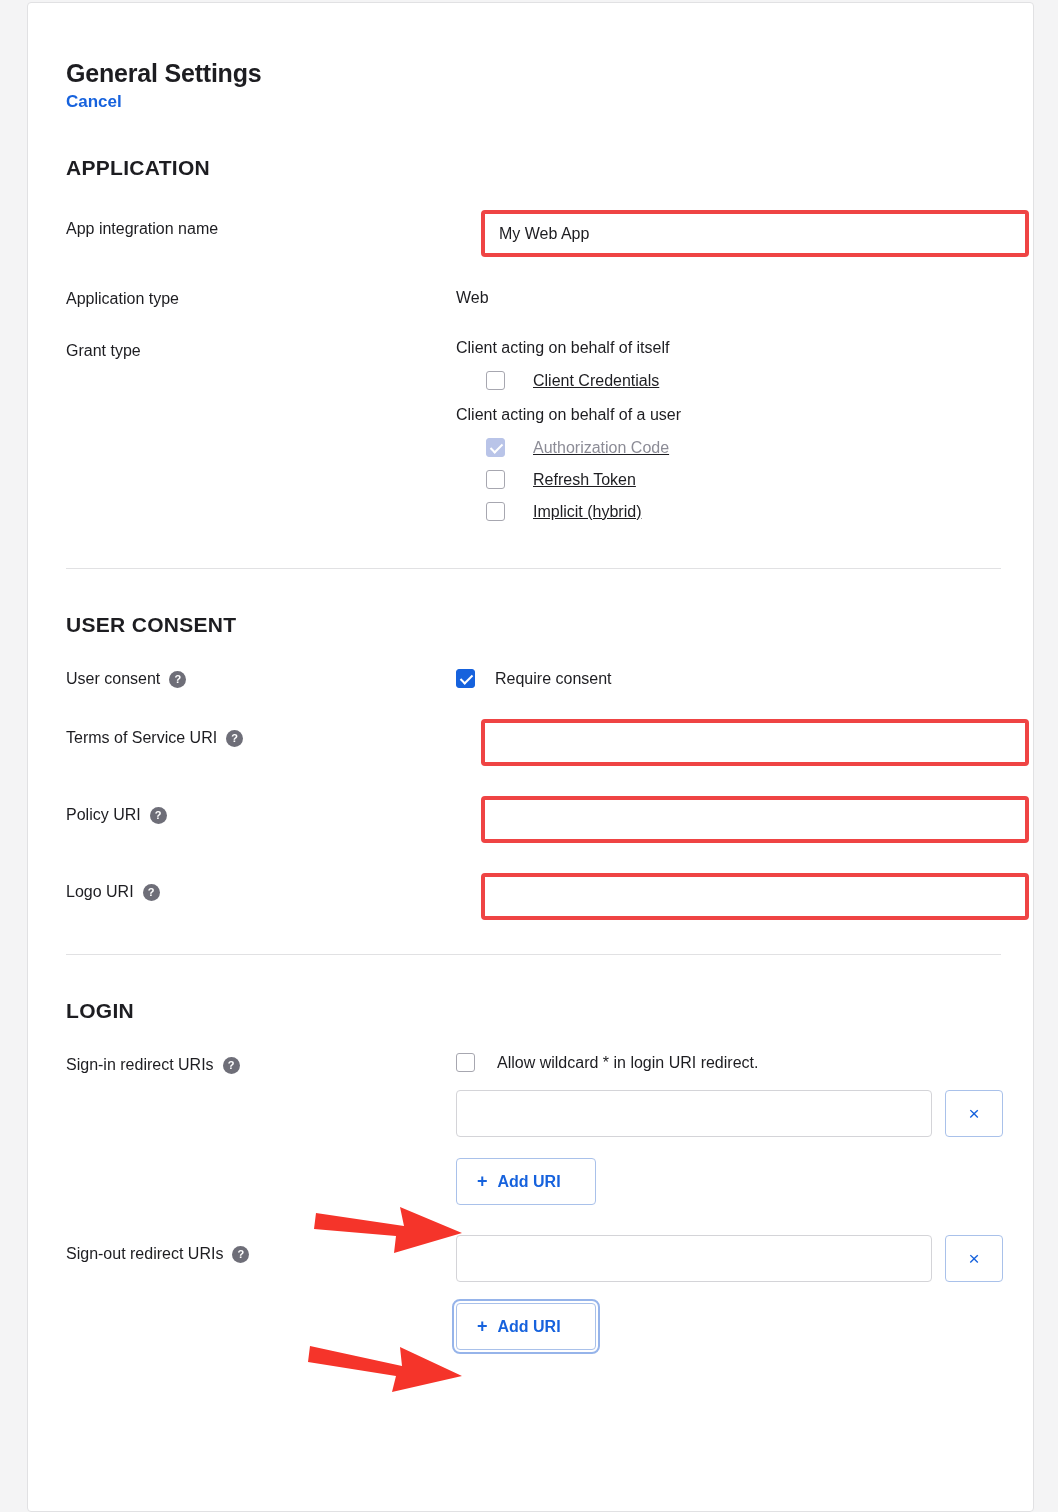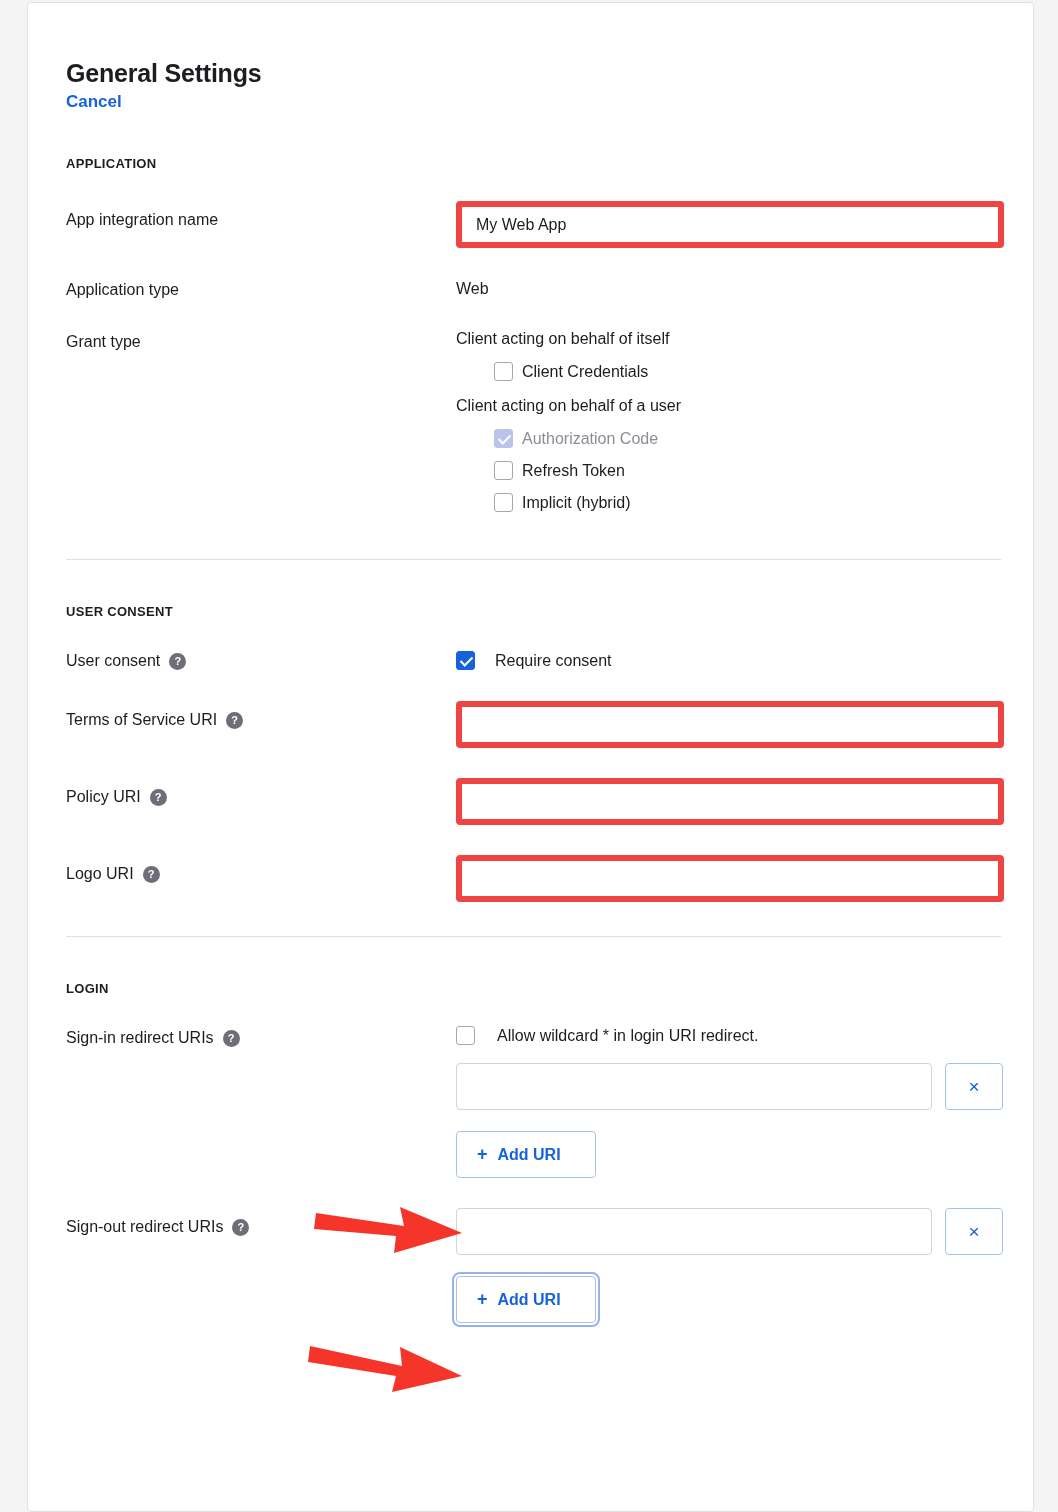--- a/index.html
+++ b/index.html
@@ -43,21 +43,21 @@
   .cancel-link {
     font-size: 17px;
     font-weight: bold;
     color: #1662dd;
     cursor: pointer;
     text-decoration: none;
     padding-top: 4px;
   }
   
   .section-title {
-    font-size: 13px;
+    font-size: 21px;
     font-weight: bold;
     color: #1d1d21;
     letter-spacing: 0.3px;
     margin: 44px 0 0 0;
   }
   .divider {
     border: none;
     border-top: 1px solid #e1e1e3;
     margin: 34px 0 0 0;
   }
@@ -78,28 +78,29 @@
     align-items: center;
     gap: 9px;
   }
   .row-label.tight { padding-top: 2px; }
   .row-field {
     flex: 1 1 auto;
   }
   .text-input {
     width: 548px;
     height: 47px;
-    border: 6px solid #ef4444;
+    border: 4px solid #ef4444;
     border-radius: 4px;
     background: #fff;
     font-size: 16px;
     color: #1d1d21;
     padding: 16px 14px;
     font-family: "Liberation Sans", sans-serif;
     outline: none;
+    margin-left: 25px;
   }
   .static-value {
     font-size: 16px;
     color: #1d1d21;
     padding-top: 2px;
   }
   .help-icon {
     width: 17px; height: 17px;
     border-radius: 50%;
     background: #6e6e78;
@@ -115,25 +116,26 @@
   
   .grant-group-label {
     font-size: 16px;
     color: #1d1d21;
     margin-bottom: 14px;
   }
   .grant-group-label.second { margin-top: 16px; }
   .check-row {
     display: flex;
     align-items: center;
-    gap: 9px;
-    margin-left: 38px;
+    gap: 28px;
+    margin-left: 30px;
     margin-bottom: 13px;
     font-size: 16px;
     color: #1d1d21;
+    text-decoration: underline;
   }
   .cb {
     width: 19px; height: 19px;
     border: 1px solid #a7a7b0;
     border-radius: 3px;
     background: #fff;
     flex: 0 0 19px;
     position: relative;
     cursor: pointer;
   }

